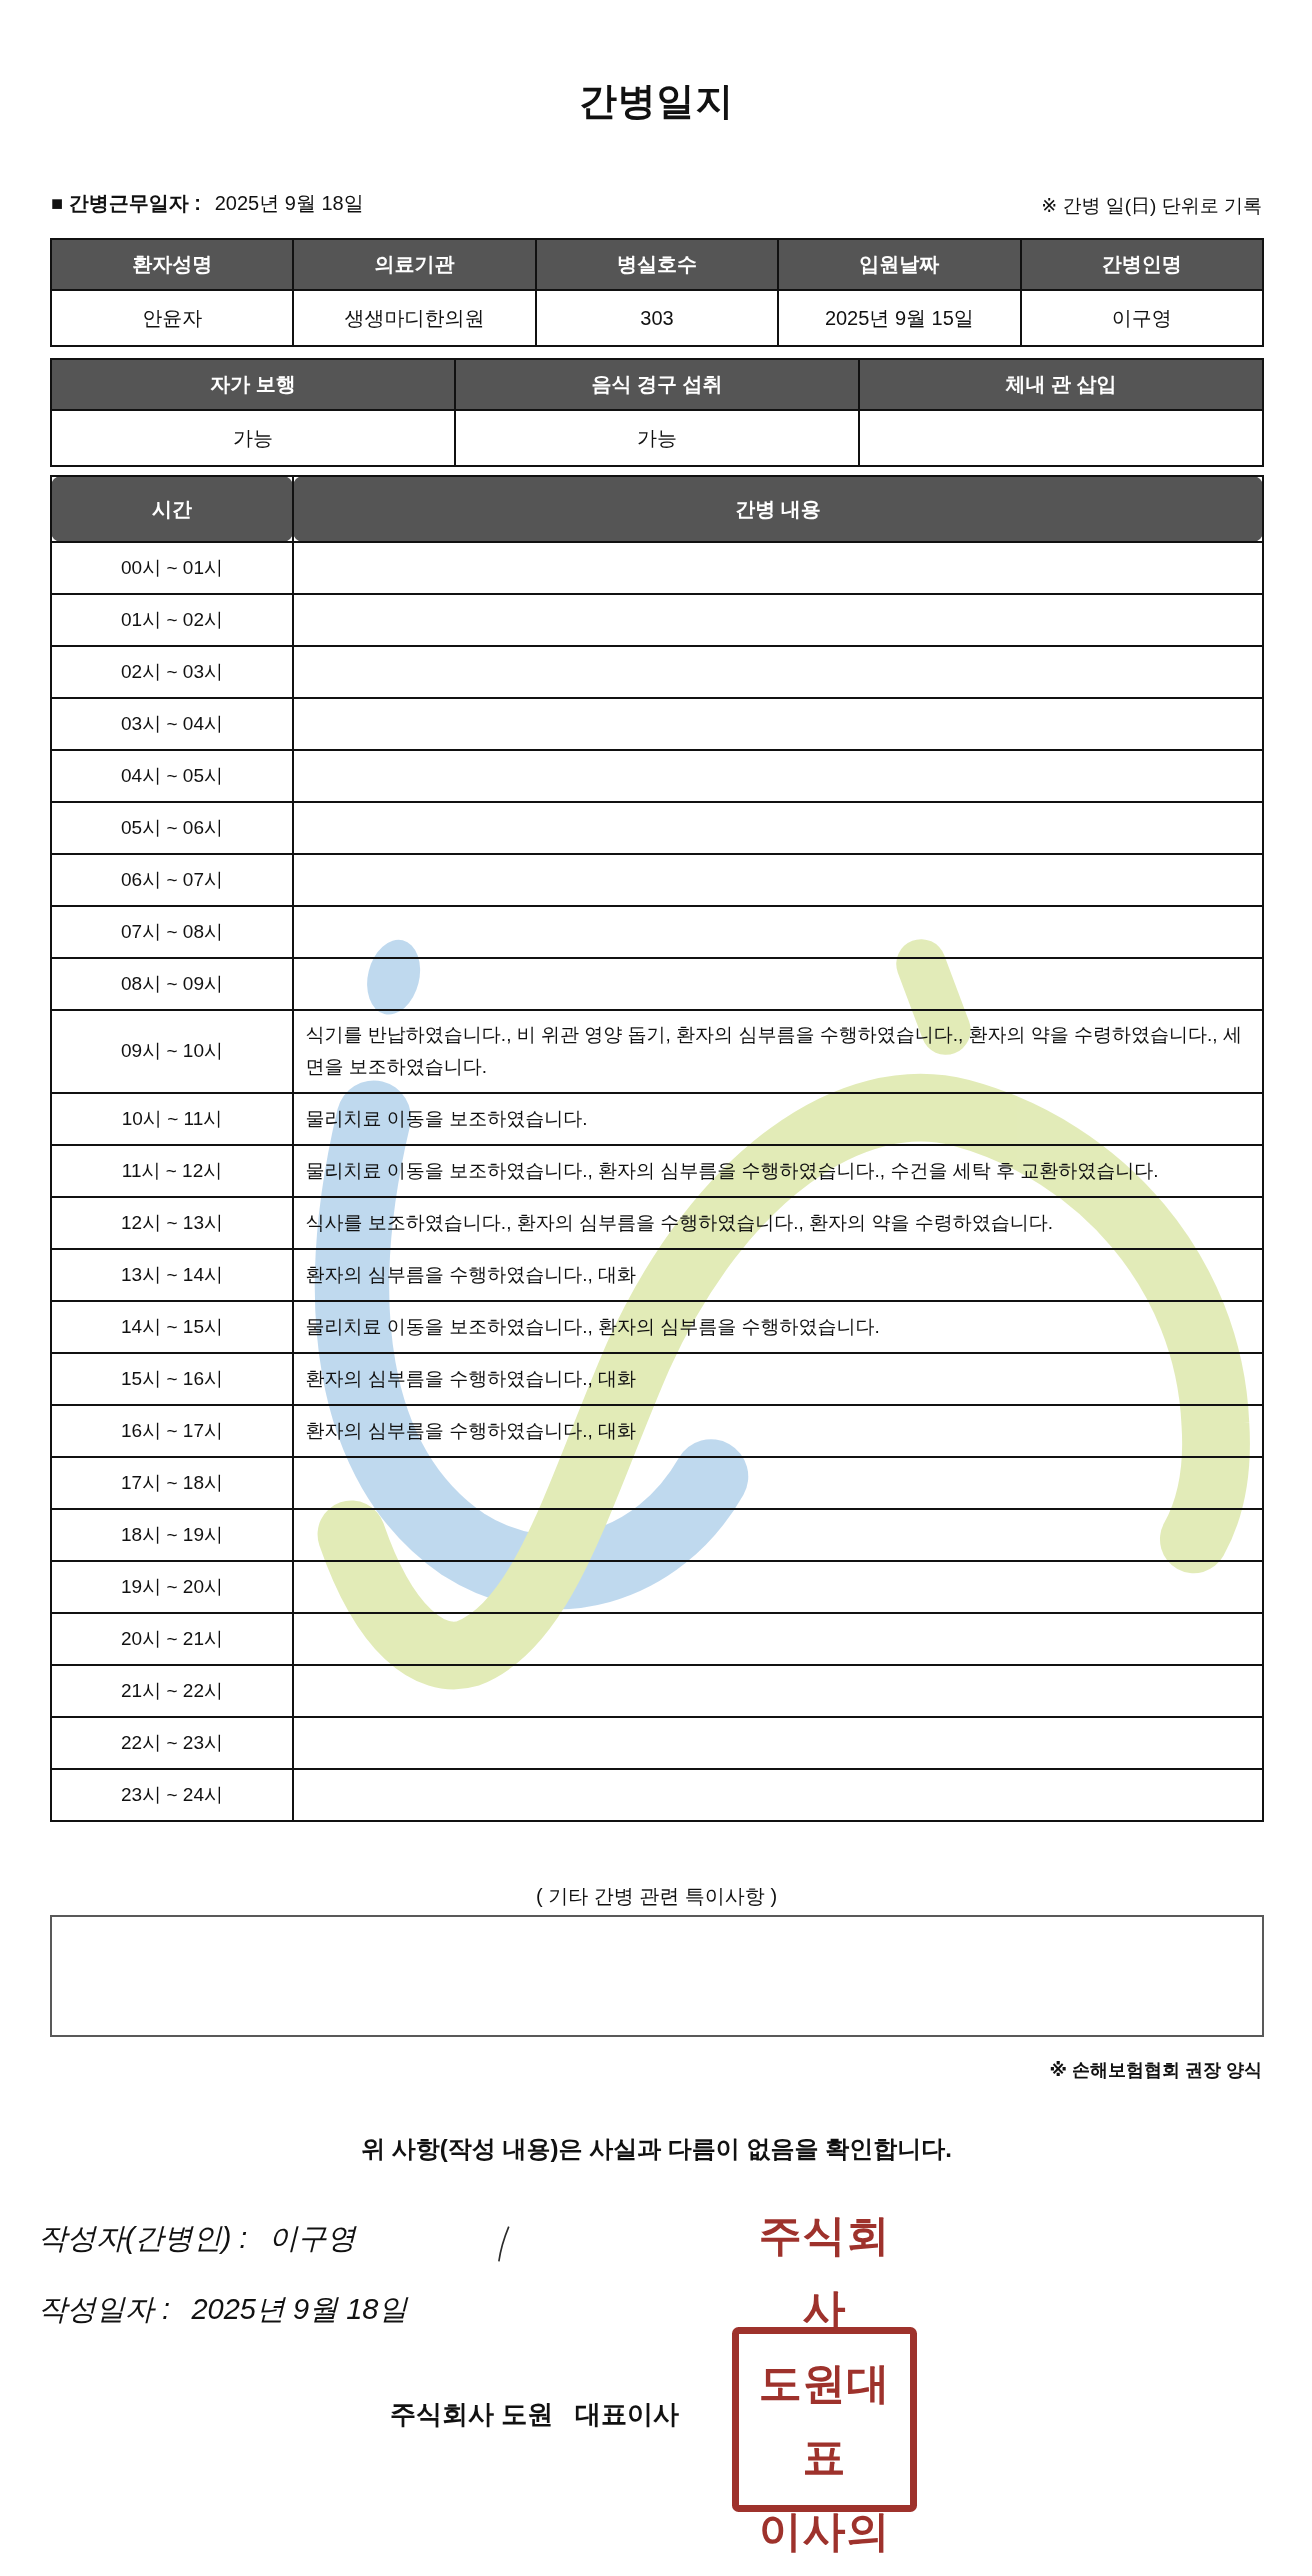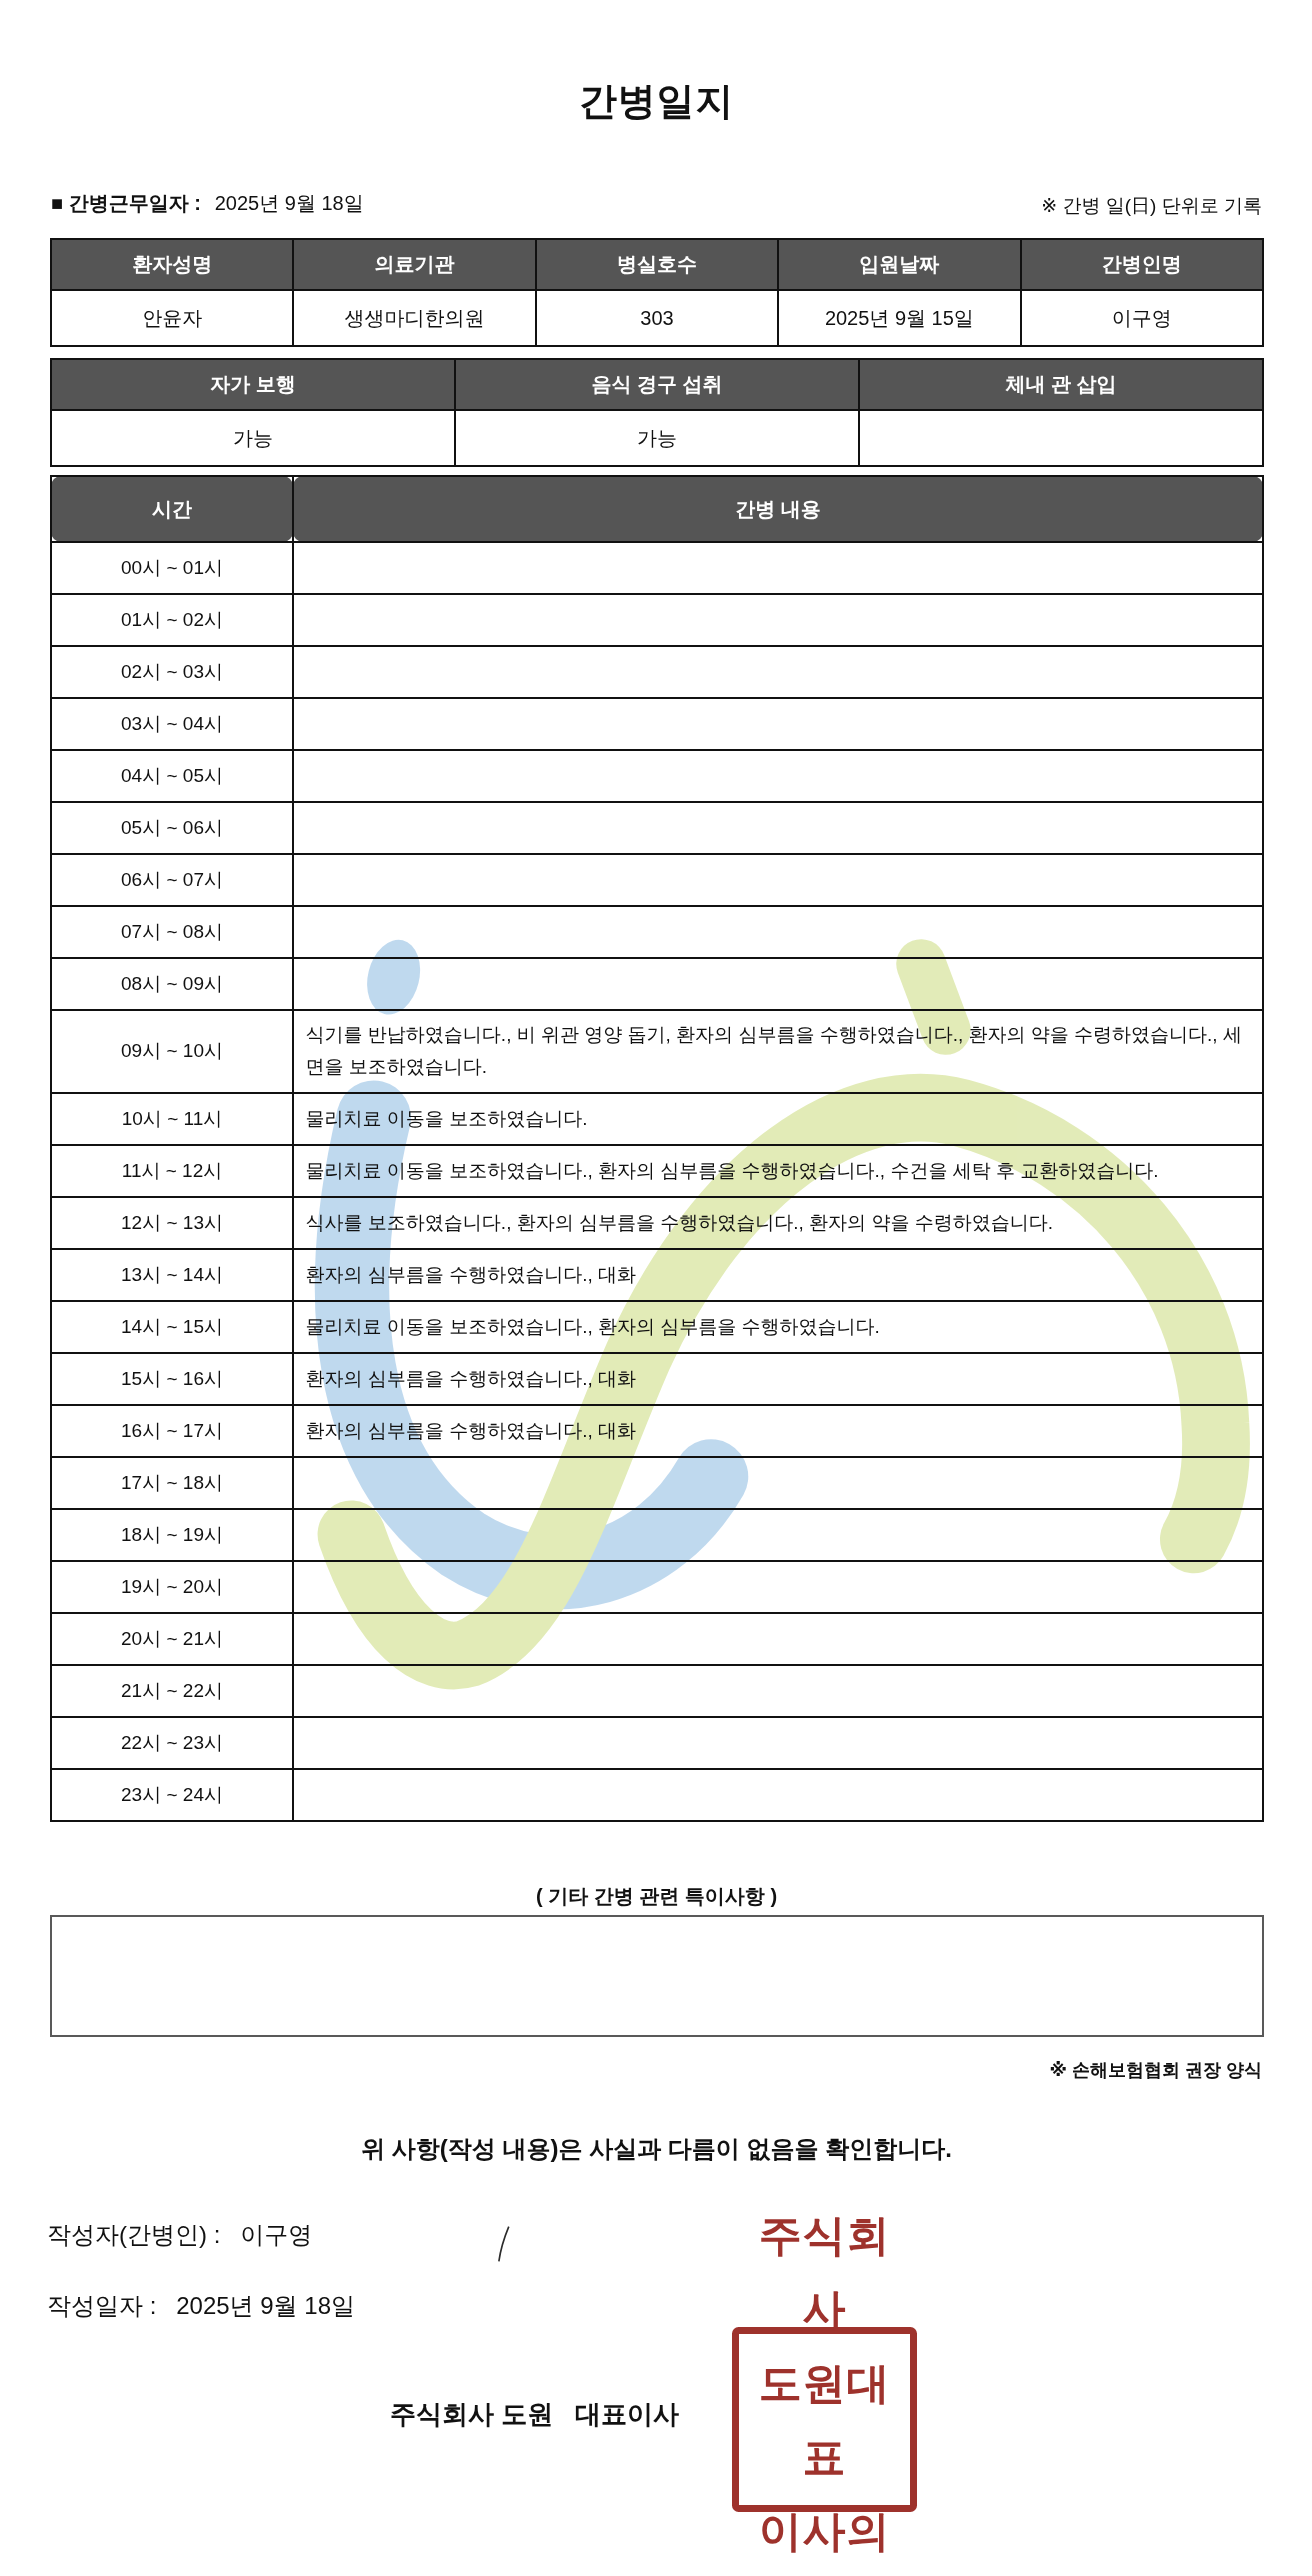--- a/index.html
+++ b/index.html
@@ -40,28 +40,28 @@
   #t2{top:358px;}
   #t3{top:475px;}
   #t3 th{height:66px;border-radius:10px;}
   #t3 td{height:52px;font-size:19px;margin-left:16px;}
   #t3 td.time{text-align:center;width:242px;}
   #t3 td.content{
     text-align:left;padding:8.3px 11.6px;line-height:32px;
     word-break:break-all;
   }
   .notes-title{left:0;top:1883px;width:1313px;text-align:center;
-    font-size:20px;font-weight:700;}
+    font-size:20px;font-weight:400;}
   .notes-box{left:50px;top:1915px;width:1214px;height:122px;
     border:2.5px solid var(--box-border);background:transparent;}
   .form-note{right:51px;top:2058px;font-size:18px;font-weight:600;}
 
   .confirm{left:0;top:2133px;width:1313px;text-align:center;
     font-size:24px;font-weight:700;}
-  .writer-line,.date-line{left:47px;font-size:24px;font-weight:500;}
+  .writer-line,.date-line{left:38px;font-size:29px;font-weight:500;font-style:italic;}
   .writer-line{top:2219px;}
   .date-line{top:2290px;}
   .writer-line .val,.date-line .val{margin-left:13.2px;}
   .sig{left:493px;top:2225px;width:20px;height:38px;}
 
   .company{left:390px;top:2397px;font-size:26px;font-weight:700;white-space:pre;}
   .seal{
     left:732px;top:2327px;width:185px;height:185px;
     border:7.4px solid var(--seal-red);border-radius:6.6px;
     color:var(--seal-red);

